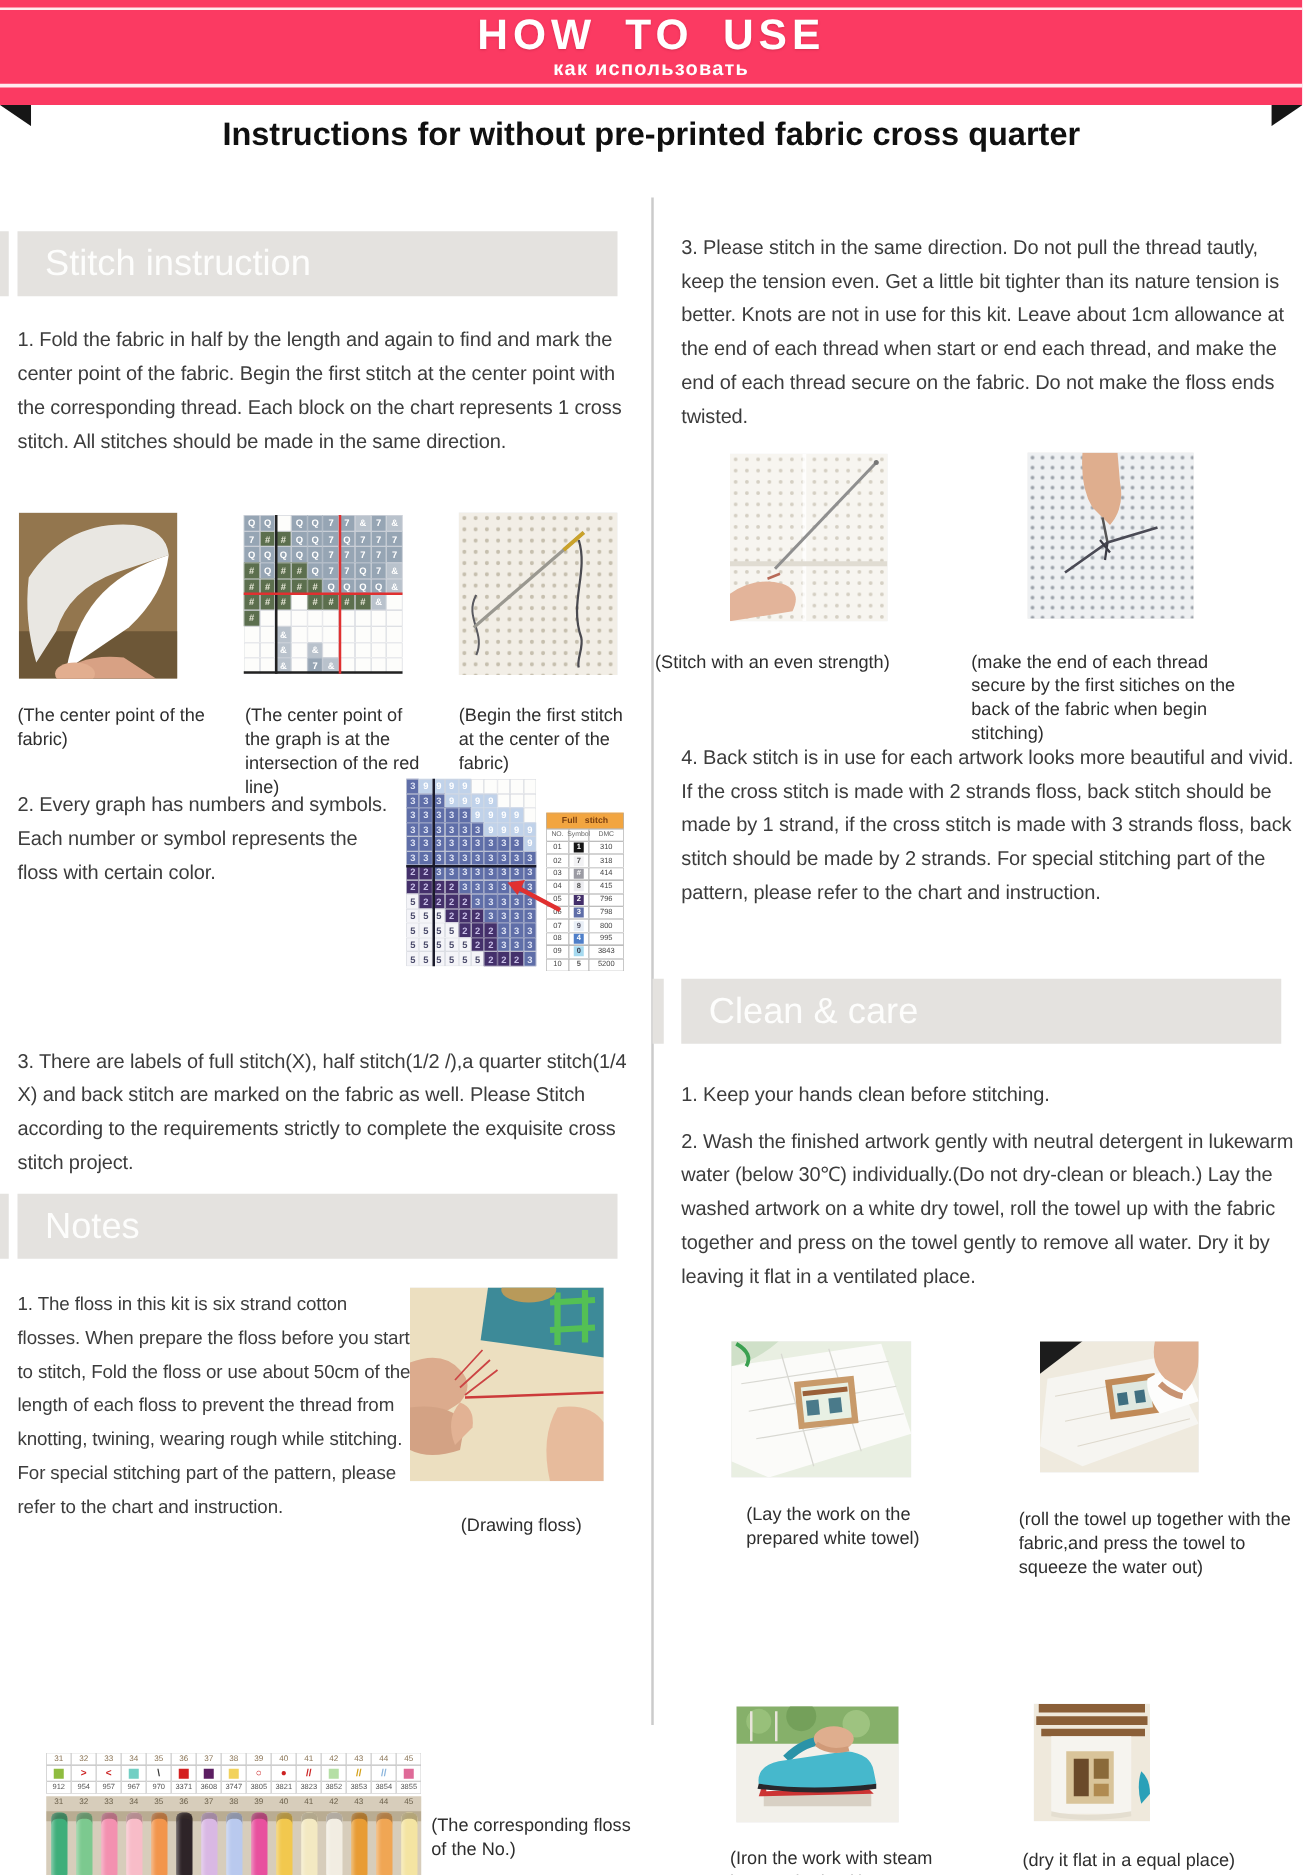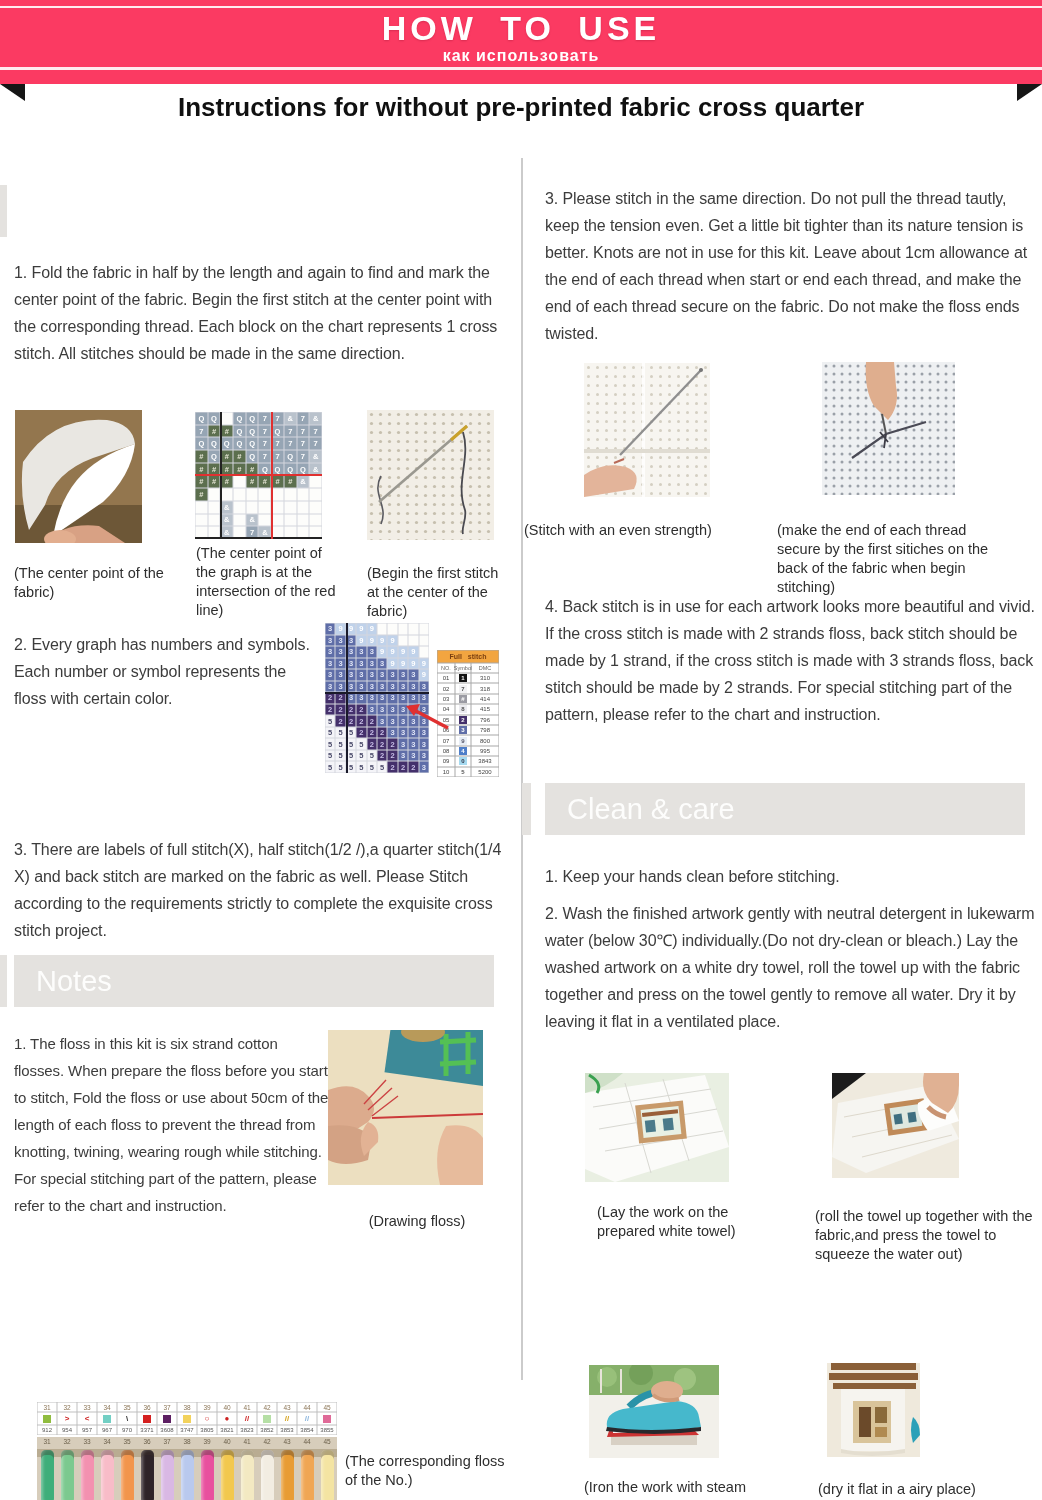--- a/index.html
+++ b/index.html
@@ -73,20 +73,21 @@
     <div class="banner-sub">как использовать</div>
     <div class="stripe-bottom"></div>
   </div>
   <div class="tri tri-left"></div>
   <div class="tri tri-right"></div>
 
   <h2 class="page-title">Instructions for without pre-printed fabric cross quarter</h2>
   <div class="divider"></div>
 
   <div class="sliver" style="left:0;top:185px;width:7px;"></div>
+  <div class="hdrbox" style="left:14px;top:185px;width:480px;">Stitch instruction</div>
 
   <p class="para" style="left:14px;top:243px;width:490px;">1. Fold the fabric in half by the length and again to find and mark the center point of the fabric. Begin the first stitch at the center point with the corresponding thread. Each block on the chart represents 1 cross stitch. All stitches should be made in the same direction.</p>
 
   <div class="photo" style="left:15px;top:410px;width:127px;height:133px;">
     <svg viewBox="0 0 127 133" preserveAspectRatio="none">
       <rect width="127" height="133" fill="#93764e"></rect>
       <rect y="95" width="127" height="38" fill="#6d5737"></rect>
       <path d="M8 52 Q38 6 92 10 Q118 14 120 34 L78 48 Q40 62 30 95 L14 120 Q4 86 8 52 Z" fill="#e9e7e2"></path>
       <path d="M120 34 Q116 66 88 92 L38 126 Q44 92 62 70 Q82 46 120 34 Z" fill="#ffffff"></path>
       <path d="M30 133 Q48 112 84 116 L110 133 Z" fill="#d8a184"></path>
@@ -211,21 +212,21 @@
       </defs>
       <rect width="127" height="130" fill="url(#dots1)"></rect>
       <path d="M14 66 C4 84 22 96 14 114" stroke="#5a5a60" stroke-width="1.6" fill="none"></path>
       <path d="M96 22 C104 48 88 72 98 100 C100 108 94 118 96 124" stroke="#4a4a50" stroke-width="1.8" fill="none"></path>
       <line x1="12" y1="92" x2="100" y2="16" stroke="#9a9890" stroke-width="2.6"></line>
       <line x1="84" y1="30" x2="100" y2="16" stroke="#caa22a" stroke-width="3"></line>
     </svg>
   </div>
 
   <p class="cap" style="left:14px;top:549px;width:165px;">(The center point of the fabric)</p>
-  <p class="cap" style="left:196px;top:529px;width:140px;">(The center point of the graph is at the intersection of the red line)</p>
+  <p class="cap" style="left:196px;top:549px;width:140px;">(The center point of the graph is at the intersection of the red line)</p>
   <p class="cap" style="left:367px;top:549px;width:145px;">(Begin the first stitch at the center of the fabric)</p>
 
   <p class="para" style="left:14px;top:615px;width:300px;">2. Every graph has numbers and symbols. Each number or symbol represents the floss with certain color.</p>
 
   <div id="symbol-graph-grid" class="sgrid">
       <div class="gcell" style="background: rgb(95, 110, 168); color: rgb(223, 228, 245);">3</div>
       <div class="gcell" style="background: rgb(192, 210, 234); color: rgb(255, 255, 255);">9</div>
       <div class="gcell" style="background: rgb(192, 210, 234); color: rgb(255, 255, 255);">9</div>
       <div class="gcell" style="background: rgb(192, 210, 234); color: rgb(255, 255, 255);">9</div>
       <div class="gcell" style="background: rgb(192, 210, 234); color: rgb(255, 255, 255);">9</div>
@@ -726,15 +727,15 @@
       <rect x="26" y="38" width="38" height="42" fill="#d9c49a"></rect>
       <rect x="32" y="44" width="12" height="30" fill="#6b4a2a"></rect>
       <rect x="48" y="44" width="12" height="16" fill="#8a6a3a"></rect>
       <rect x="48" y="64" width="12" height="10" fill="#b08a50"></rect>
       <path d="M86 54 Q93 60 93 72 L86 80 Q82 66 86 54 Z" fill="#2aa0b8"></path>
       <path d="M14 86 Q40 92 78 86 L78 90 Q44 96 14 90 Z" fill="#e4ded0"></path>
     </svg>
   </div>
 
   <p class="cap" style="left:584px;top:1463px;width:175px;">(Iron the work with steam iron on the back)</p>
-  <p class="cap" style="left:818px;top:1465px;width:210px;">(dry it flat in a airy place)</p>
+  <p class="cap" style="left:818px;top:1465px;width:210px;">(dry it flat in a equal place)</p>
 
 </div>
 
 </body></html>

